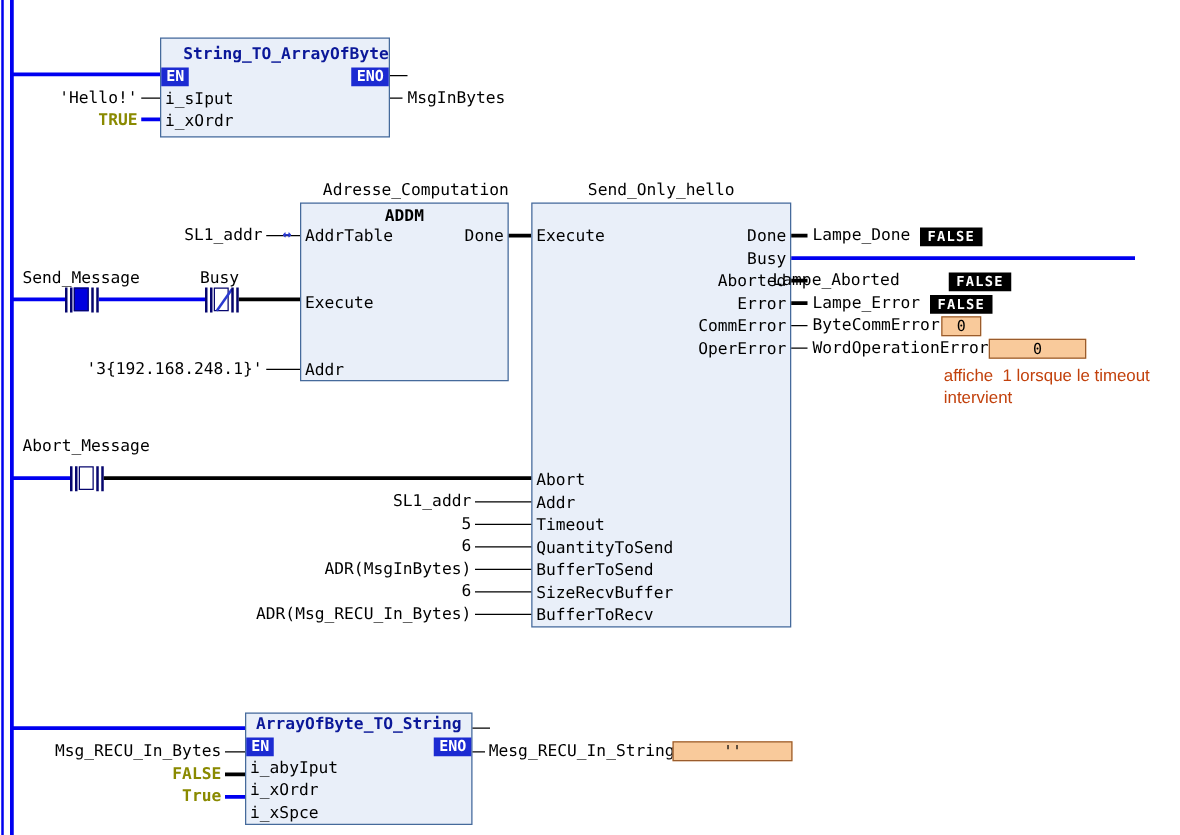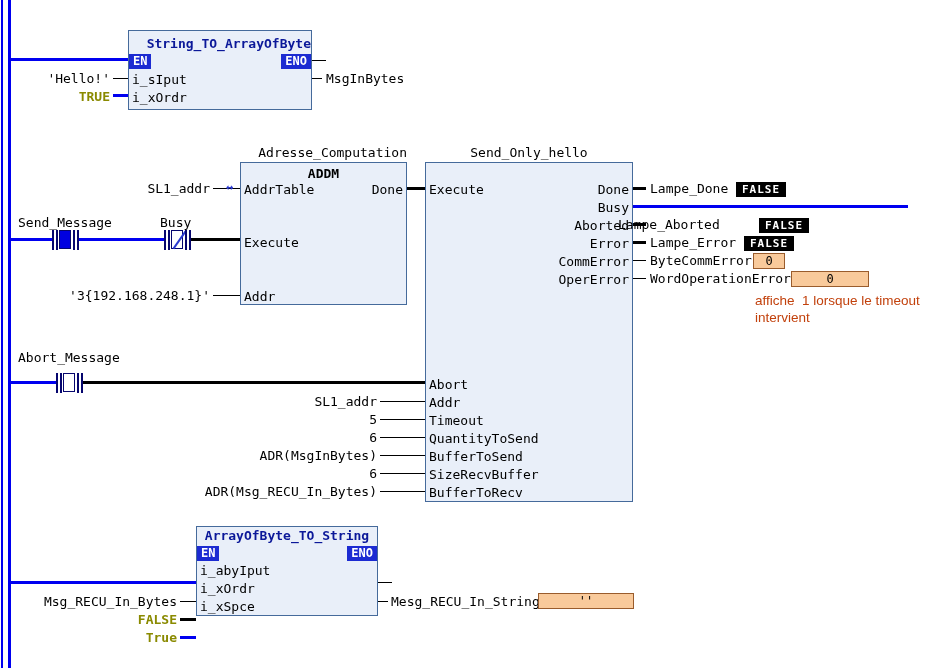--- a/index.html
+++ b/index.html
@@ -163,21 +163,21 @@
   <div class="wire" style="left:380px;top:491px;width:45px;height:1px;"></div>
 
   <div class="wire blue" style="left:10px;top:581px;width:186px;height:3px;"></div>
   <div class="rval mono" style="right:767px;top:595px;margin-left:44px;">Msg_RECU_In_Bytes</div>
   <div class="wire" style="left:180px;top:601px;width:16px;height:1px;"></div>
   <div class="rval mono olive" style="right:767px;top:613px;">FALSE</div>
   <div class="wire" style="left:180px;top:618px;width:16px;height:3px;"></div>
   <div class="rval mono olive" style="right:767px;top:631px;">True</div>
   <div class="wire blue" style="left:180px;top:636px;width:16px;height:3px;"></div>
 
-  <div class="block" style="left:196px;top:526px;width:182px;height:90px;">
+  <div class="block" style="left:196px;top:570px;width:182px;height:90px;">
     <div class="blk-title mono" style="top:2px;">ArrayOfByte_TO_String</div>
     <div class="en-badge" style="left:0;top:19px;">EN</div>
     <div class="en-badge" style="right:0;top:19px;">ENO</div>
     <div class="pin-l mono" style="top:37px;">i_abyIput</div>
     <div class="pin-l mono" style="top:55px;">i_xOrdr</div>
     <div class="pin-l mono" style="top:73px;">i_xSpce</div>
   </div>
   <div class="wire" style="left:378px;top:582px;width:14px;height:1px;"></div>
   <div class="wire" style="left:378px;top:601px;width:10px;height:1px;"></div>
   <div class="abs mono" style="left:391px;top:595px;">Mesg_RECU_In_String</div>

